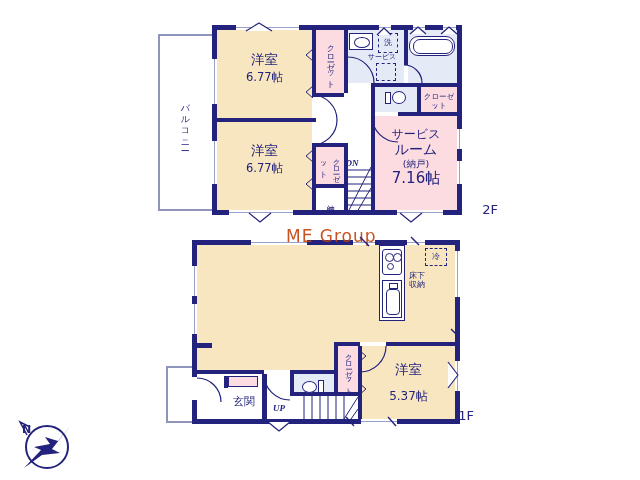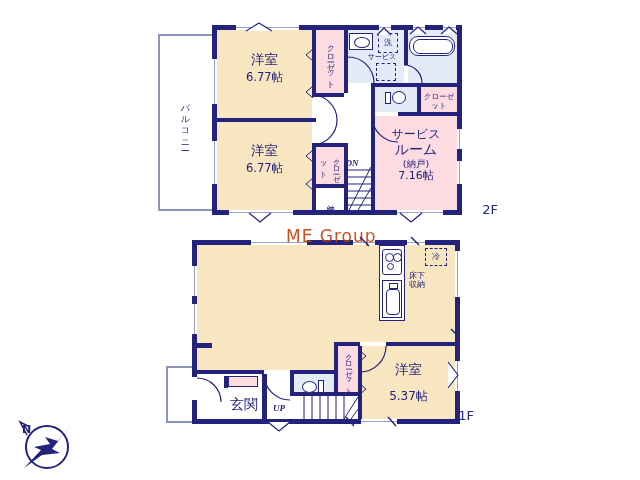--- a/index.html
+++ b/index.html
@@ -103,21 +103,21 @@
     <div style="font-size:11.5px;margin-top:3px">6.77帖</div>
   </div>
   <div class="lbl v flexc" style="left:316px;top:34px;width:28px;height:56px;font-size:8px">クローゼット</div>
   <div class="lbl v" style="left:317px;top:149px;width:26px;height:34px;font-size:7.5px;line-height:13px">クローゼット</div>
   <div class="lbl v flexc" style="left:316px;top:188px;width:28px;height:21px;font-size:8px">収納</div>
   <div class="lbl" style="left:421px;top:93px;width:36px;font-size:7.5px">クローゼット</div>
   <div class="lbl" style="left:375px;top:127px;width:82px">
     <div style="font-size:12px">サービス</div>
     <div style="font-size:14px">ルーム</div>
     <div style="font-size:9.5px">(納戸)</div>
-    <div style="font-size:11px;margin-top:1px">7.16帖</div>
+    <div style="font-size:15px;margin-top:1px">7.16帖</div>
   </div>
   <div class="lbl serif-i" style="left:341px;top:158px;width:22px;font-size:9px">DN</div>
   <div class="lbl" style="left:476px;top:202px;width:28px;font-size:13px">2F</div>
 
   <div class="base" style="left:192px;top:240px;width:268px;height:184px"></div>
   <div class="outline" style="left:166px;top:366px;width:28px;height:57px"></div>
 
   <div class="room tan" style="left:197px;top:245px;width:258px;height:97px"></div>
   <div class="room tan" style="left:197px;top:342px;width:137px;height:28px"></div>
   <div class="room blue" style="left:294px;top:374px;width:40px;height:18px"></div>
@@ -167,21 +167,21 @@
     <span>収納</span>
   </div>
   <div class="fix" style="left:302px;top:381px;width:15px;height:12px;border-radius:50%"></div>
   <div class="fix" style="left:318px;top:380px;width:6px;height:13px"></div>
 
   <div class="lbl" style="left:362px;top:362px;width:93px">
     <div style="font-size:13.5px">洋室</div>
     <div style="font-size:12px;margin-top:11px">5.37帖</div>
   </div>
   <div class="lbl v flexc" style="left:338px;top:348px;width:20px;height:43px;font-size:7.5px">クローゼット</div>
-  <div class="lbl" style="left:226px;top:396px;width:36px;font-size:14px">玄関</div>
+  <div class="lbl" style="left:226px;top:396px;width:36px;font-size:11px">玄関</div>
   <div class="lbl serif-i" style="left:268px;top:403px;width:22px;font-size:9px">UP</div>
   <div class="lbl" style="left:452px;top:408px;width:28px;font-size:13px">1F</div>
 
   <div class="wm" style="left:286px;top:226px">ME Group</div>
 
   <svg width="640" height="480" viewBox="0 0 640 480" style="position:absolute;left:0;top:0;pointer-events:none">
     <g>
       <path class="arc" d="M312,95 A25,25 0 0 1 337,120"></path>
       <path class="arc" d="M312,145 A25,25 0 0 0 337,120"></path>
       <path class="arc" d="M348,57 A26,26 0 0 1 374,83"></path>

